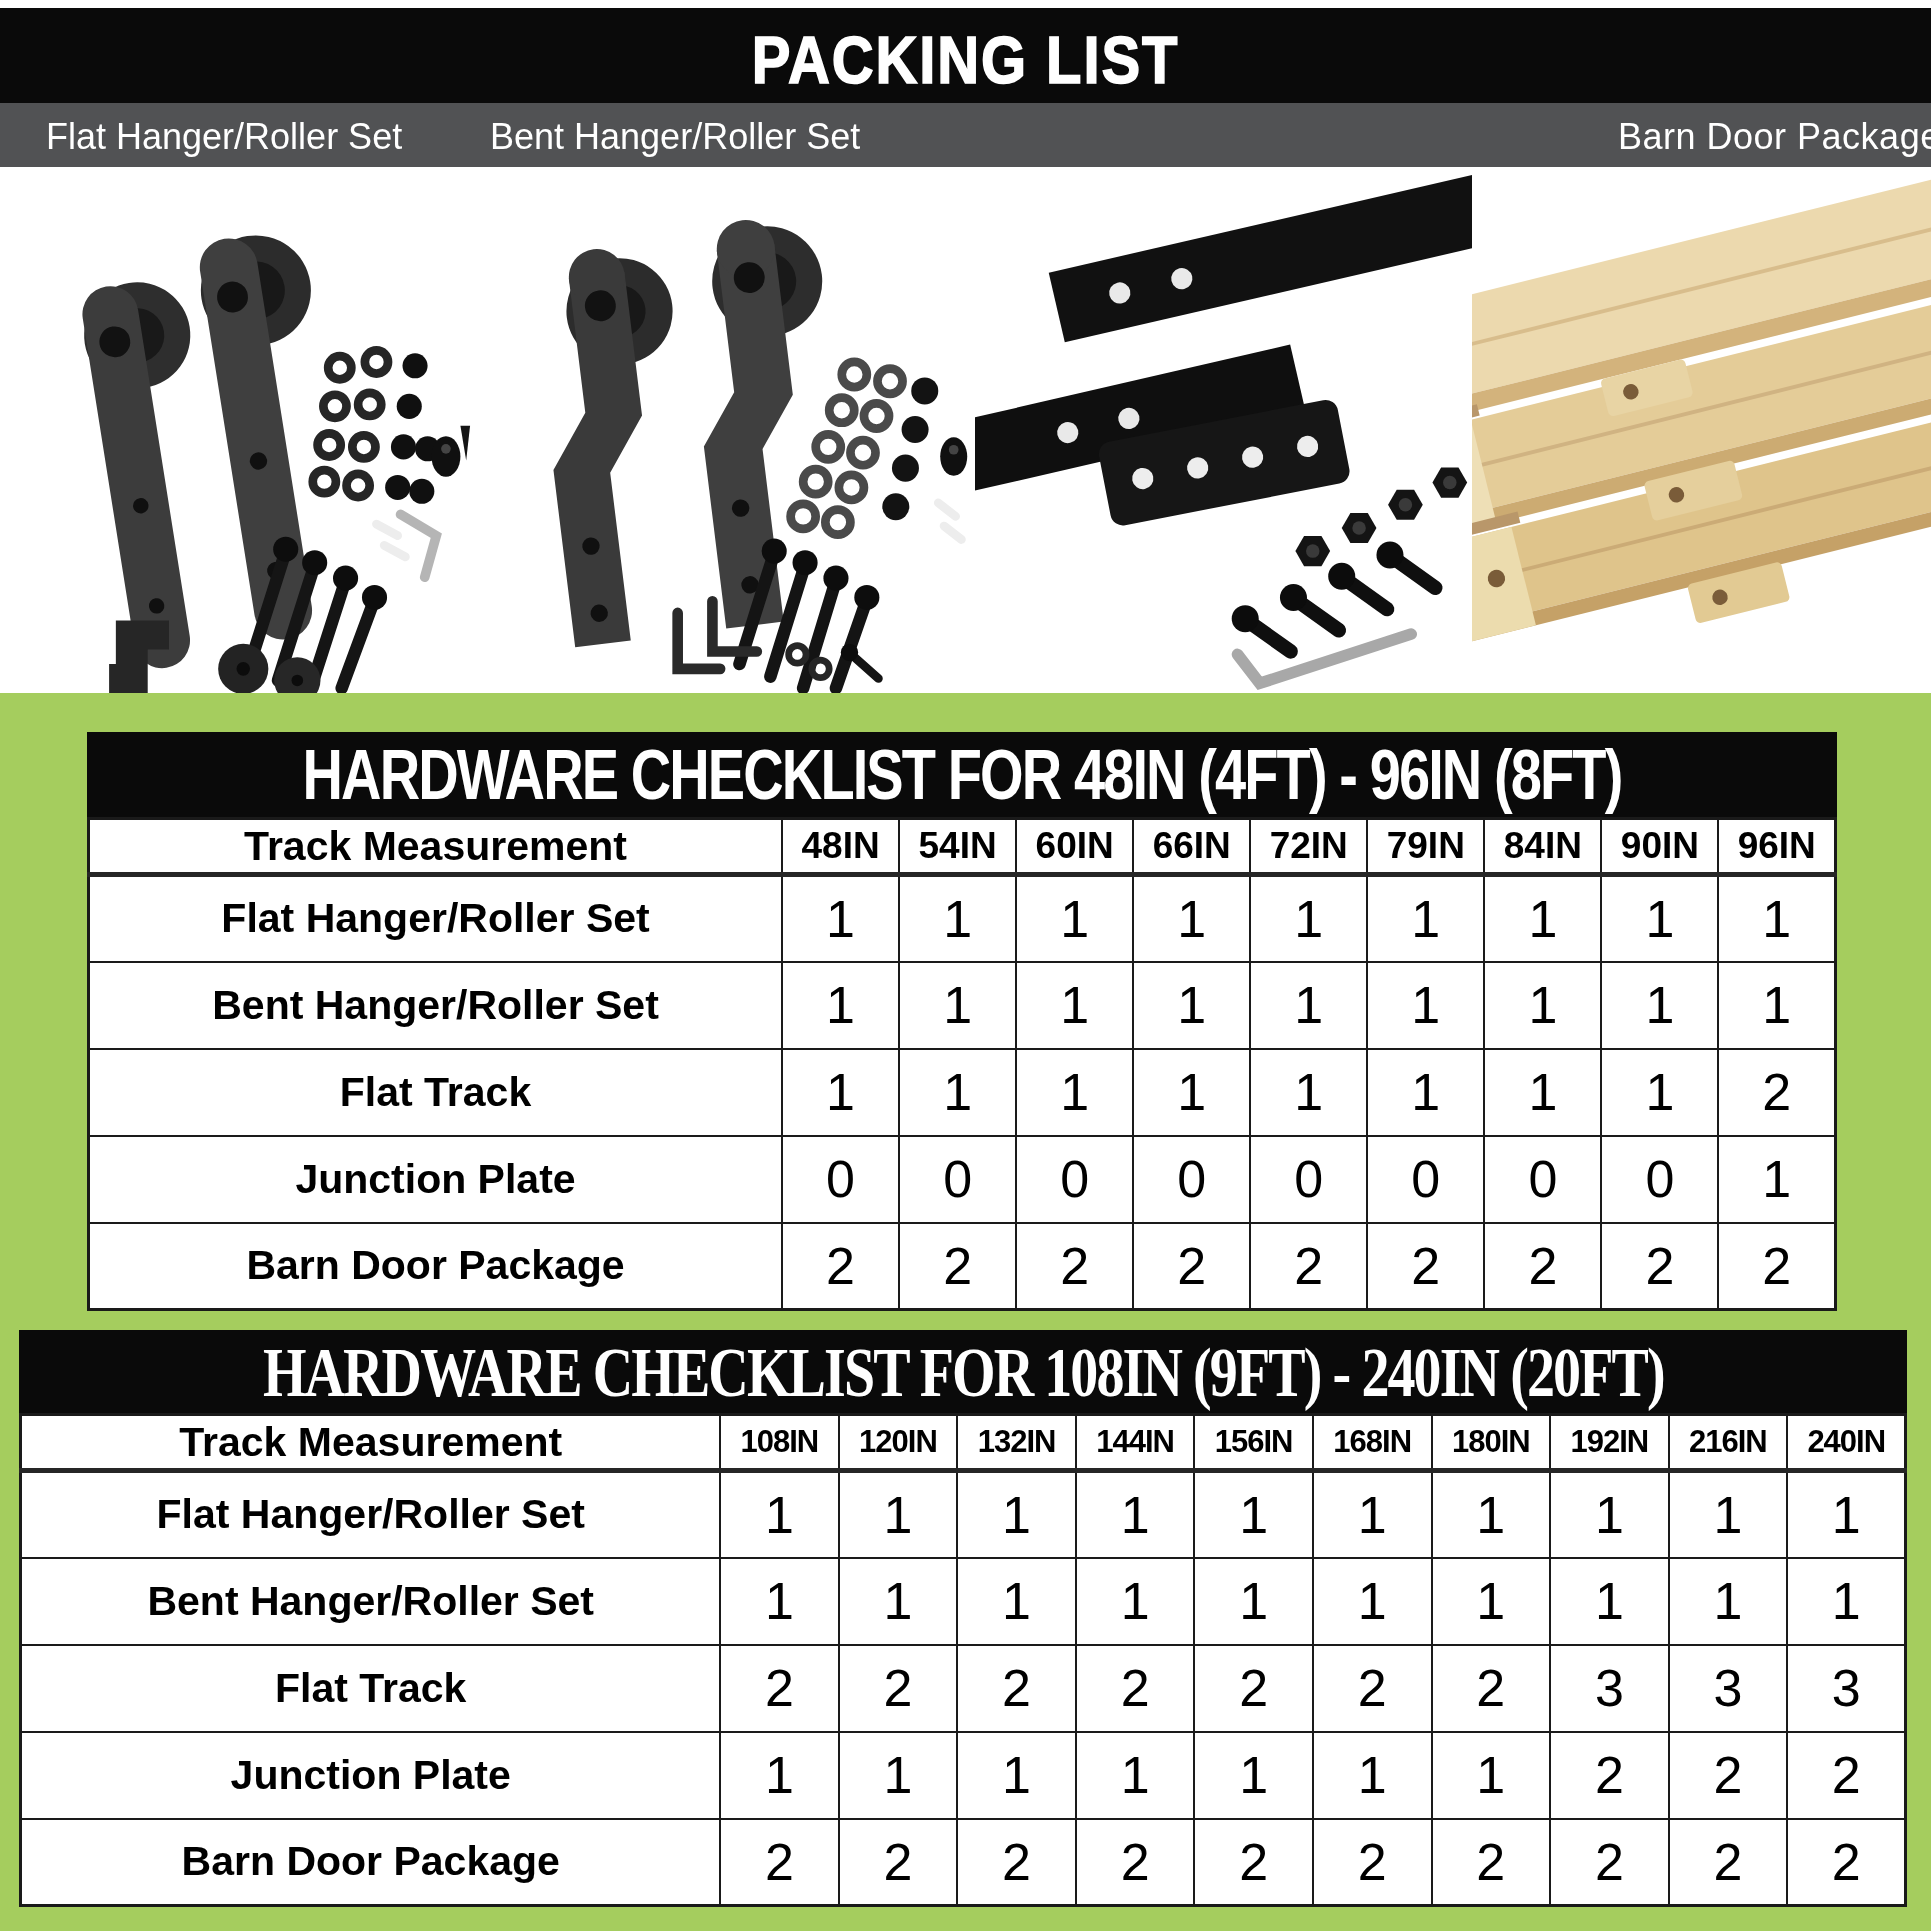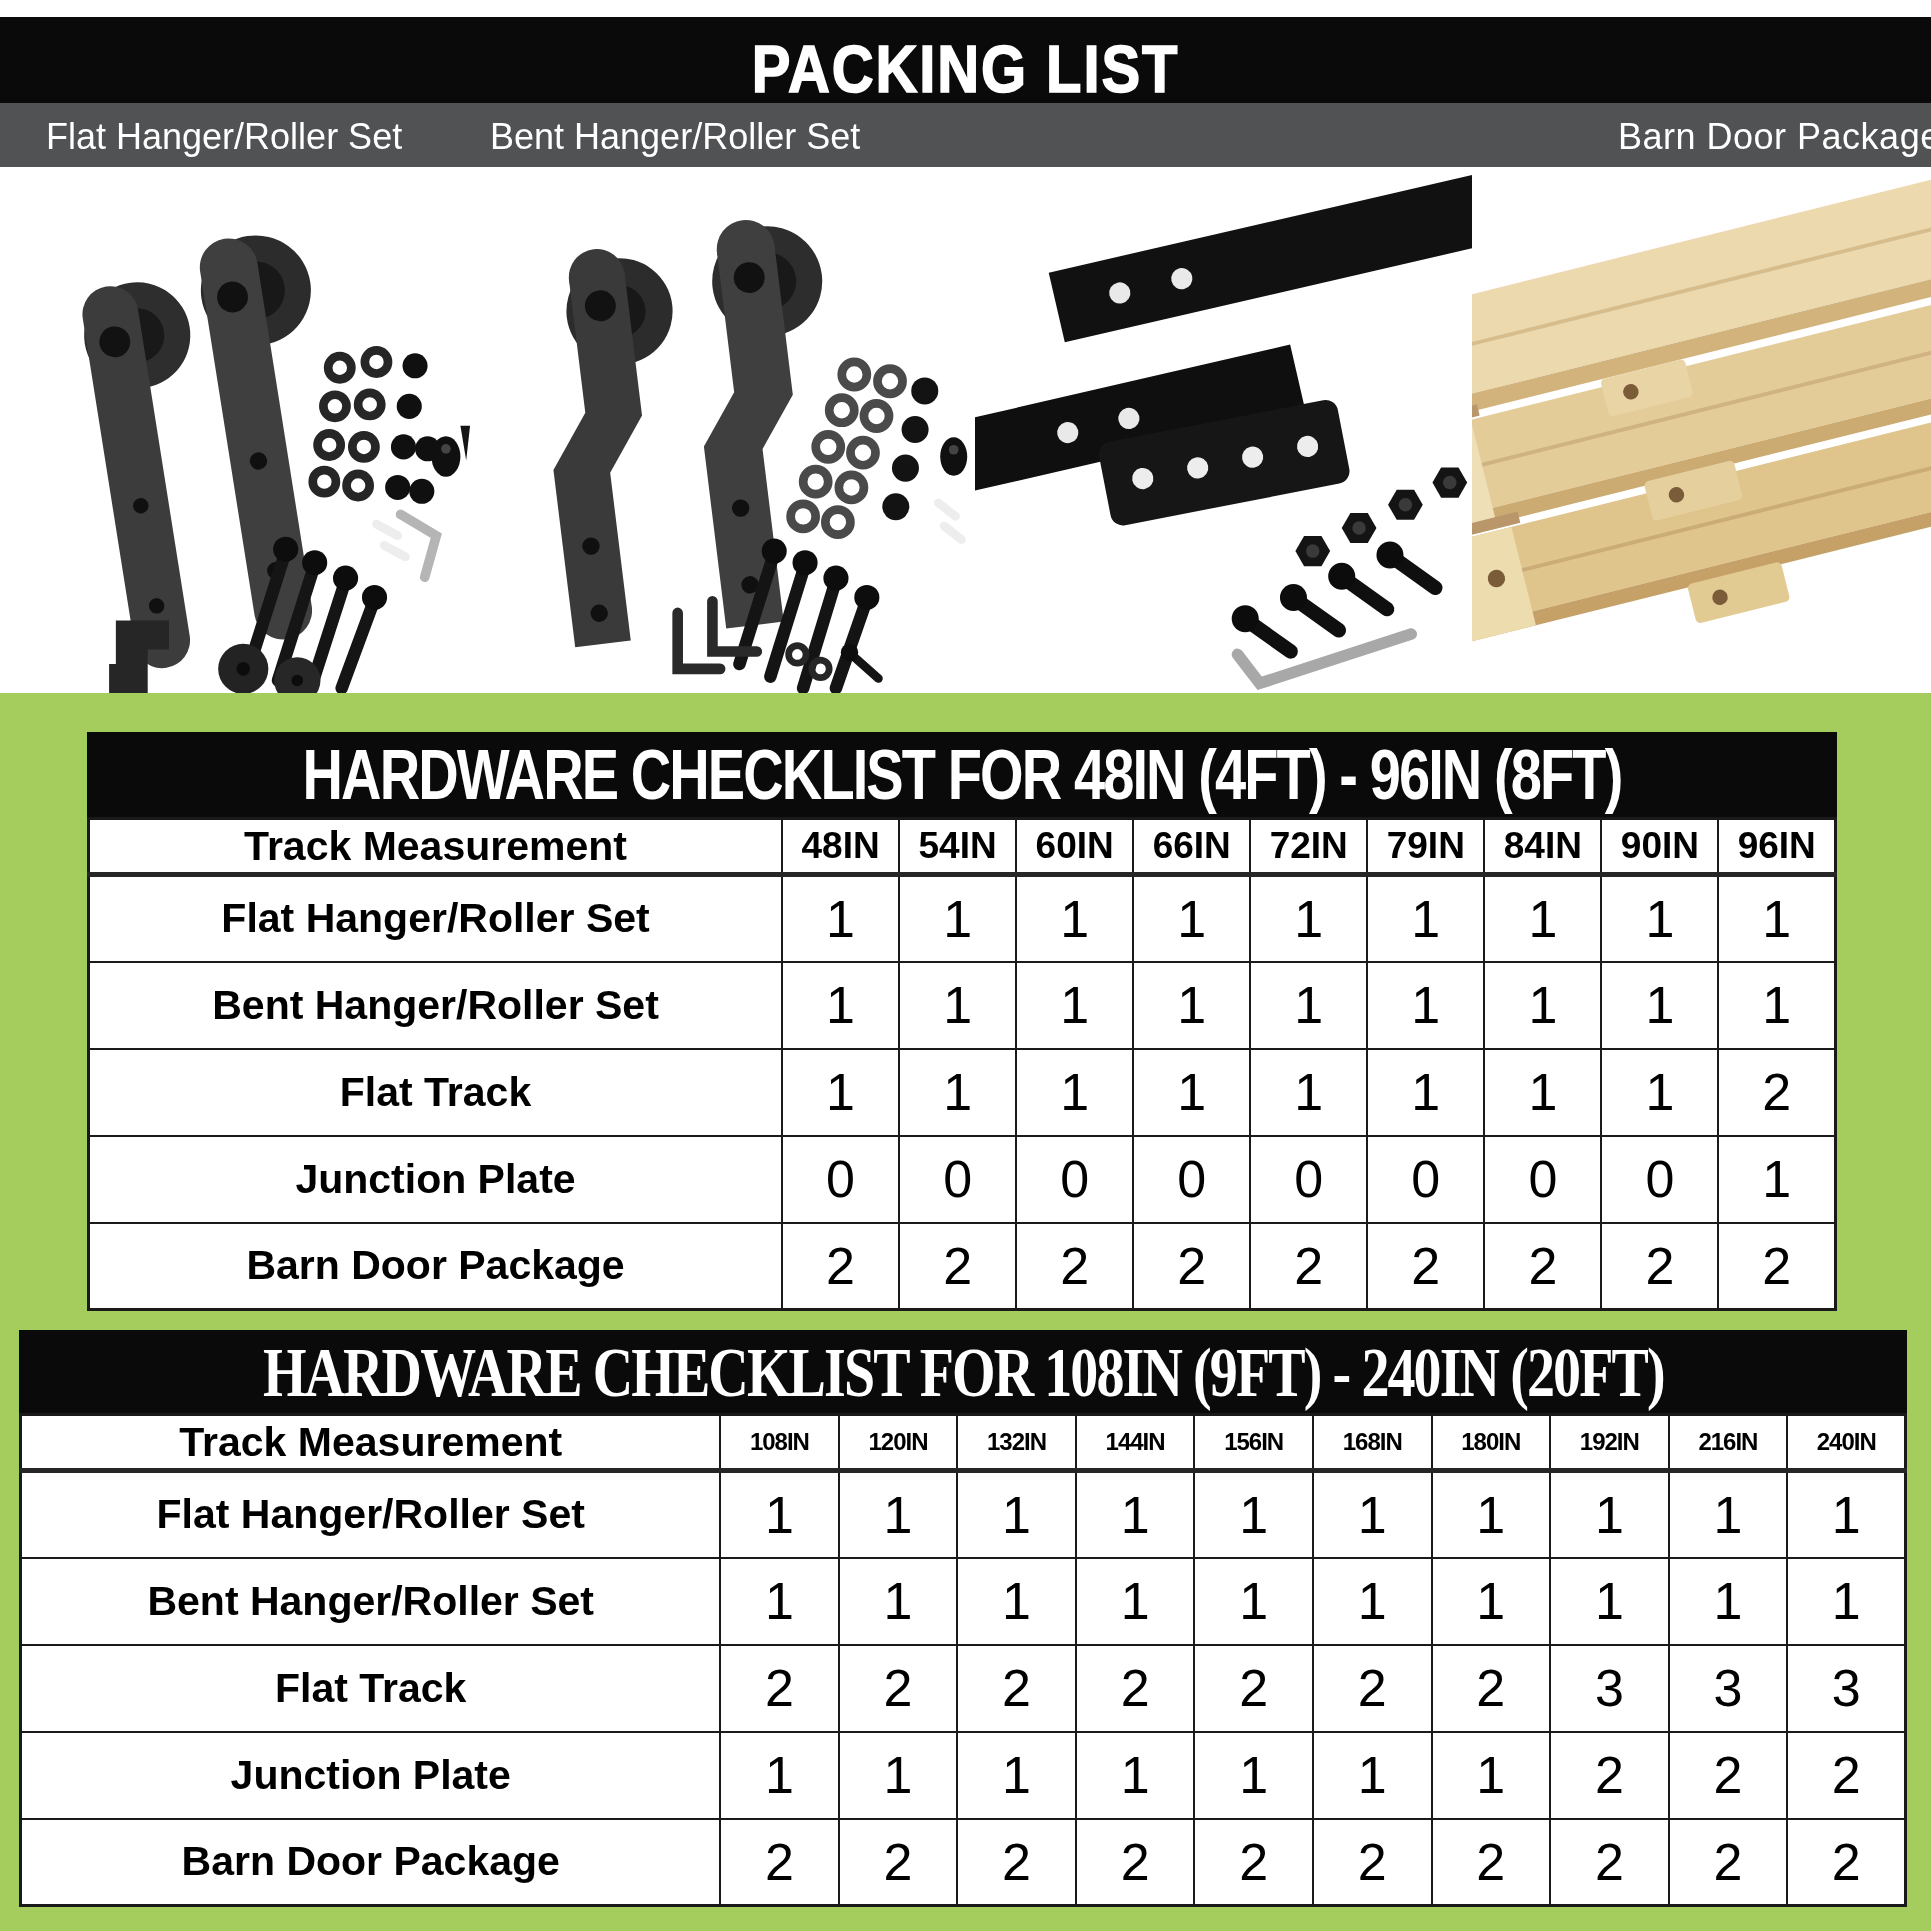--- a/index.html
+++ b/index.html
@@ -7,21 +7,21 @@
     --bar-gray:#515254;
     --band-black:#0a0a0a;
     --border:#1a1a1a;
   }
   *{box-sizing:border-box;}
   html,body{margin:0;padding:0;background:#fff;}
   body{font-family:"Liberation Sans", sans-serif;}
   #canvas{position:relative;width:1931px;height:1931px;overflow:hidden;background:#fff;}
 
   
-  .top-black{position:absolute;left:0;top:17px;width:1931px;height:103px;background:var(--band-black);
+  .top-black{position:absolute;left:0;top:8px;width:1931px;height:103px;background:var(--band-black);
     display:flex;align-items:center;justify-content:center;}
   .main-title{color:#fff;font-size:58px;font-weight:700;letter-spacing:1.9px;
     transform:scaleY(1.15);-webkit-text-stroke:1.4px #fff;white-space:nowrap;}
 
   
   .category-bar{position:absolute;left:0;top:103px;width:1931px;height:64px;background:var(--bar-gray);}
   .cat-label{position:absolute;top:0;height:64px;line-height:68px;color:#fff;font-size:36px;font-weight:400;white-space:nowrap;}
   .cat-1{left:46px;}
   .cat-2{left:490px;}
   .cat-3{left:1019px;letter-spacing:-1.9px;word-spacing:-6.8px;}
@@ -42,21 +42,21 @@
 
   .band{background:var(--band-black);display:flex;align-items:center;justify-content:center;}
   .t1 .band{height:85px;}
   .t2 .band{height:83px;font-family:Liberation Serif, serif;}
   .band span{color:#fff;font-size:56px;font-weight:700;letter-spacing:-1.9px;transform:scaleY(1.25);white-space:nowrap;}
 
   table.checklist{width:100%;border-collapse:collapse;background:#fff;table-layout:fixed;border:3.9px solid var(--border);padding-left:16px;}
   table.checklist th,table.checklist td{border:2.9px solid var(--border);text-align:center;vertical-align:middle;padding:0;color:#000;}
   table.checklist thead th{height:56px;font-size:37px;font-weight:700;border-bottom:5.8px solid #262626;}
   table.checklist thead th.corner{font-size:41px;letter-spacing:0;}
-  .t2 table.checklist thead th{font-size:24px;letter-spacing:-1px;}
+  .t2 table.checklist thead th{font-size:31px;letter-spacing:-1px;}
   .t2 table.checklist thead th.corner{font-size:41px;letter-spacing:0;}
   table.checklist tbody th.rowlabel{font-size:41px;font-weight:700;height:87px;}
   table.checklist tbody td{font-size:52px;font-weight:400;height:87px;}
 </style>
 </head>
 <body>
 
 <div id="canvas">
 
   <div class="top-black">

